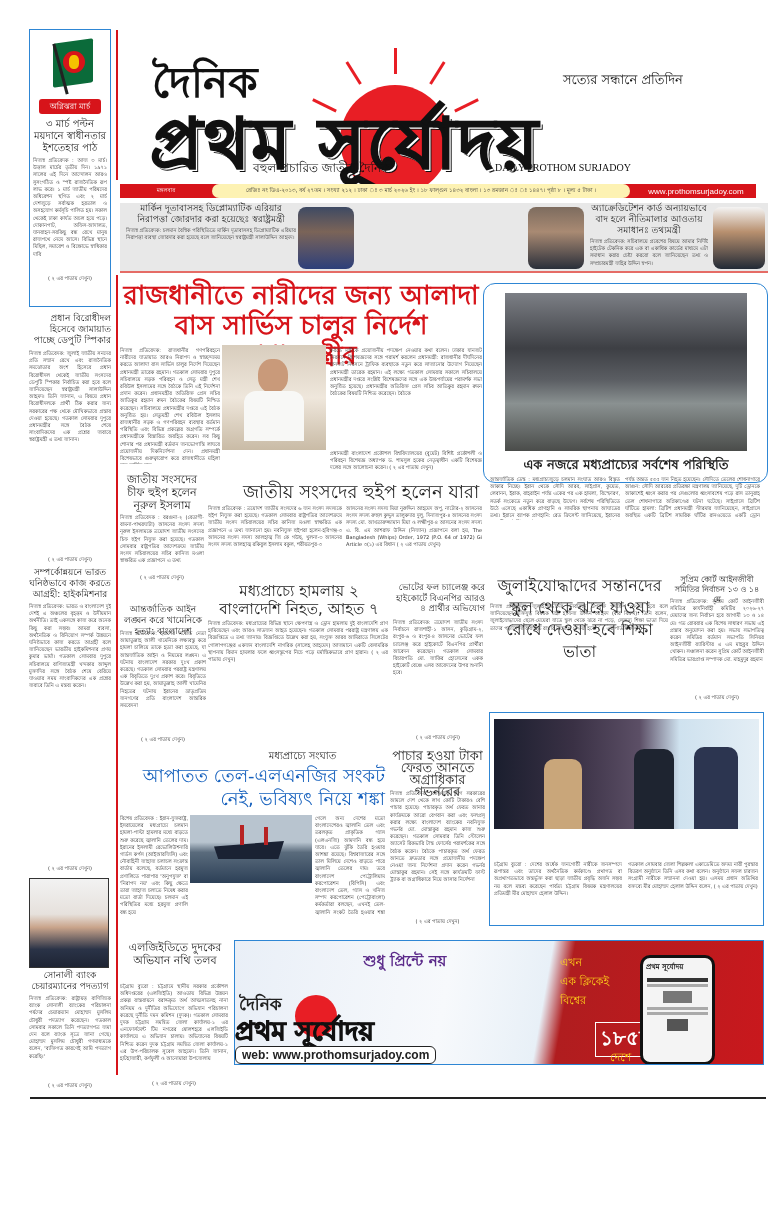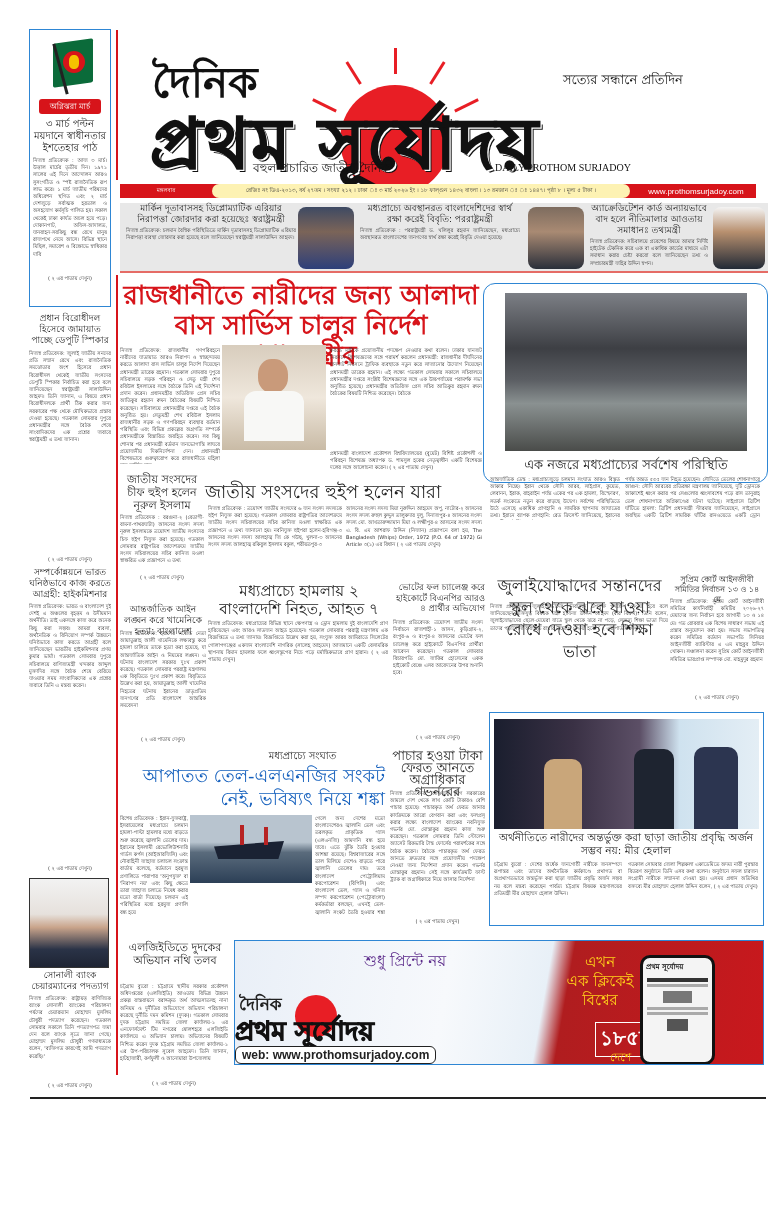--- a/index.html
+++ b/index.html
@@ -32,47 +32,47 @@
 #topstrip{left:120px;top:203px;width:648px;height:70px;background:#e8e8e8;border-bottom:2px solid #e56c66}
 .top-item{position:absolute;top:0;height:68px}
 .top-h{font-size:9px;line-height:11px;text-align:center;color:#222}
 .photo{background:linear-gradient(160deg,#9aa 0%,#556 50%,#334 100%);border-radius:8px;position:absolute}
 
 #red-vline{left:116px;top:275px;width:2px;height:800px;background:#d7141a}
 #lead-head{left:120px;top:280px;width:362px;font-size:26px;line-height:30px;text-align:center;font-weight:bold}
 #lead-photo{left:222px;top:345px;width:104px;height:105px;background:linear-gradient(180deg,#d8cdbd 0%,#efe7dc 50%,#c9bba6 100%)}
 #me-box{left:483px;top:283px;width:285px;height:200px;border:1.5px solid #2e86d4;border-radius:12px;padding:5px}
 #me-photo{width:242px;height:158px;margin:4px auto 0;background:linear-gradient(180deg,#7c7f85 0%,#3d3f44 35%,#5b5e63 55%,#8a9191 70%,#4a4c4a 100%)}
-#me-head{left:487px;top:455px;width:278px;font-size:13px;text-align:center;font-weight:normal}
+#me-head{left:487px;top:455px;width:278px;font-size:13px;text-align:center;font-weight:bold}
 #ad{left:234px;top:940px;width:530px;height:125px;border:1.5px solid #2e86d4;overflow:hidden;background:linear-gradient(100deg,#e9eff7 0%,#f7f9fc 40%,#e8f0f7 58%,#b01d1f 62%,#c9181d 100%)}
-#ad-h1{position:absolute;left:70px;top:8px;font-size:15px;color:#5b2a8a;font-weight:normal;text-align:center;width:200px}
+#ad-h1{position:absolute;left:70px;top:8px;font-size:15px;color:#5b2a8a;font-weight:bold;text-align:center;width:200px}
 #ad-h2{position:absolute;left:50px;top:26px;font-size:15px;color:#5b2a8a;font-weight:bold;text-align:center;width:240px}
 #ad-web{position:absolute;left:0;top:105px;border:1.5px solid #222;border-radius:6px;padding:1px 6px;font-size:12px;font-weight:bold;font-family:"Liberation Sans",sans-serif;background:#fff}
-#ad-right1{position:absolute;left:325px;top:12px;font-size:15px;color:#ffd21a;text-align:center;width:80px;line-height:19px}
+#ad-right1{position:absolute;left:325px;top:12px;font-size:11px;color:#ffd21a;text-align:left;width:80px;line-height:19px}
 #ad-num{position:absolute;left:360px;top:81px;font-size:20px;color:#fff;border:1.5px solid #fff;padding:0 4px;font-weight:bold}
 #ad-deshe{position:absolute;left:375px;top:108px;font-size:11px;color:#ffd21a}
 #ad-phone{position:absolute;left:405px;top:14px;width:75px;height:110px;background:#f4f4f4;border:3px solid #111;border-radius:10px}
 </style>
 </head>
 <body>
 
 <div class="abs" id="side-box">
   <div id="side-flag">
     <div style="position:absolute;left:8px;top:4px;width:40px;height:44px;background:#0b6b3a;border-radius:2px;transform:skewY(-8deg)"></div>
     <div style="position:absolute;left:18px;top:14px;width:22px;height:22px;background:#d7141a;border-radius:50%"></div>
     <div style="position:absolute;left:24px;top:18px;width:10px;height:14px;background:#f5c400;border-radius:40%"></div>
     <div style="position:absolute;left:14px;top:6px;width:3px;height:52px;background:#222;transform:rotate(-15deg)"></div>
   </div>
   <span id="side-badge">অগ্নিঝরা মার্চ</span>
   <div id="side-title">৩ মার্চ পল্টন ময়দানে স্বাধীনতার ইশতেহার পাঠ</div>
   <div class="txt" style="height:118px">নিজস্ব প্রতিবেদক : আজ ৩ মার্চ। উত্তাল মার্চের তৃতীয় দিন। ১৯৭১ সালের এই দিনে আন্দোলন আরও সুসংগঠিত ও স্পষ্ট রাজনৈতিক রূপ লাভ করে। ১ মার্চ জাতীয় পরিষদের অধিবেশন স্থগিত এবং ২ মার্চ দেশজুড়ে সর্বাত্মক হরতাল ও অসহযোগ কর্মসূচি পালিত হয়। সকাল থেকেই ঢাকা কার্যত অচল হয়ে পড়ে। দোকানপাট, অফিস-আদালত, যানবাহন-সবকিছু বন্ধ রেখে মানুষ রাজপথে নেমে আসে। বিভিন্ন স্থানে মিছিল, সমাবেশ ও বিক্ষোভে স্বাধিকার দাবি</div>
   <div class="more">( ২ এর পাতায় দেখুন)</div>
 </div>
 
-<div class="abs" style="left:29px;top:313px;width:82px;font-size:9px;line-height:11px;text-align:center">প্রধান বিরোধীদল হিসেবে জামায়াত পাচ্ছে ডেপুটি স্পিকার</div>
+<div class="abs" style="left:29px;top:313px;width:82px;font-size:9px;line-height:11px;text-align:right">প্রধান বিরোধীদল হিসেবে জামায়াত পাচ্ছে ডেপুটি স্পিকার</div>
 <div class="abs txt" style="left:29px;top:350px;width:82px;height:205px">নিজস্ব প্রতিবেদক: জুলাই জাতীয় সনদের প্রতি সম্মান রেখে এবং রাজনৈতিক সমঝোতার অংশ হিসেবে প্রধান বিরোধীদল থেকেই জাতীয় সংসদের ডেপুটি স্পিকার নির্বাচিত করা হবে বলে জানিয়েছেন স্বরাষ্ট্রমন্ত্রী সালাউদ্দিন আহমদ। তিনি জানান, এ বিষয়ে প্রধান বিরোধীদলকে প্রার্থী ঠিক করার জন্য সরকারের পক্ষ থেকে মৌখিকভাবে প্রস্তাব দেওয়া হয়েছে। গতকাল সোমবার দুপুরে প্রধানমন্ত্রীর সঙ্গে বৈঠক শেষে সাংবাদিকদের এক প্রশ্নের জবাবে স্বরাষ্ট্রমন্ত্রী এ তথ্য জানান।</div>
 <div class="abs more" style="left:29px;top:556px;width:82px">( ২ এর পাতায় দেখুন)</div>
 
 <div class="abs" style="left:29px;top:567px;width:82px;font-size:9px;line-height:11px;text-align:center">সম্পর্কোন্নয়নে ভারত ঘনিষ্ঠভাবে কাজ করতে আগ্রহী: হাইকমিশনার</div>
 <div class="abs txt" style="left:29px;top:603px;width:82px;height:260px">নিজস্ব প্রতিবেদক: ভারত ও বাংলাদেশ দুই দেশই এ অঞ্চলের বৃহত্তম ও উদীয়মান অর্থনীতি। তাই একসঙ্গে কাজ করে অনেক কিছু করা সম্ভব। আমরা ব্যবসা, অর্থনৈতিক ও বিনিয়োগ সম্পর্ক উন্নয়নে ঘনিষ্ঠভাবে কাজ করতে আগ্রহী বলে জানিয়েছেন ভারতীয় হাইকমিশনার প্রণয় কুমার ভার্মা। গতকাল সোমবার দুপুরে সচিবালয়ে বাণিজ্যমন্ত্রী খন্দকার আব্দুল মুক্তাদির সঙ্গে বৈঠক শেষে বেরিয়ে যাওয়ার সময় সাংবাদিকদের এক প্রশ্নের জবাবে তিনি এ মন্তব্য করেন।</div>
 <div class="abs more" style="left:29px;top:865px;width:82px">( ২ এর পাতায় দেখুন)</div>
 
 <div class="abs" style="left:29px;top:878px;width:80px;height:90px;border:1px solid #333;background:linear-gradient(180deg,#f2f2f2 0%,#e6e1dc 40%,#c9a48b 55%,#2a3347 80%,#1e2433 100%)"></div>
 <div class="abs" style="left:26px;top:970px;width:88px;font-size:9px;line-height:11px;text-align:center">সোনালী ব্যাংক চেয়ারম্যানের পদত্যাগ</div>
 <div class="abs txt" style="left:29px;top:995px;width:82px;height:86px">নিজস্ব প্রতিবেদক: রাষ্ট্রায়ত্ত বাণিজ্যিক ব্যাংক সোনালী ব্যাংকের পরিচালনা পর্ষদের চেয়ারম্যান মোহাম্মদ মুসলিম চৌধুরী পদত্যাগ করেছেন। গতকাল সোমবার সকালে তিনি পদত্যাগপত্র জমা দেন বলে ব্যাংক সূত্রে জানা গেছে। মোহাম্মদ মুসলিম চৌধুরী গণমাধ্যমকে বলেন, 'ব্যক্তিগত কারণেই আমি পদত্যাগ করেছি।'</div>
@@ -98,24 +98,20 @@
   <div id="info-mid">রেজিঃ নং ডিএ-২০১৩, বর্ষ ২৭তম । সংখ্যা ২১২ । ঢাকা ঃ ৩ মার্চ ২০২৬ ইং । ১৮ ফাল্গুন ১৪৩২ বাংলা । ১৩ রমজান ঃ ঃ ১৪৪৭। পৃষ্ঠা ৮ । মূল্য ৫ টাকা ।</div>
   <div id="info-url">www.prothomsurjadoy.com</div>
 </div>
 
 <div class="abs" id="topstrip">
   <div class="top-item" style="left:6px;width:170px">
     <div class="top-h">মার্কিন দূতাবাসসহ ডিপ্লোম্যাটিক এরিয়ার নিরাপত্তা জোরদার করা হয়েছেঃ স্বরাষ্ট্রমন্ত্রী</div>
     <div class="txt" style="height:33px;margin-top:2px">নিজস্ব প্রতিবেদক: চলমান বৈশ্বিক পরিস্থিতিতে মার্কিন দূতাবাসসহ ডিপ্লোম্যাটিক এরিয়ার নিরাপত্তা ব্যবস্থা জোরদার করা হয়েছে বলে জানিয়েছেন স্বরাষ্ট্রমন্ত্রী সালাউদ্দিন আহমদ।</div>
   </div>
   <div class="photo" style="left:178px;top:4px;width:56px;height:62px;background:linear-gradient(180deg,#3e4a63 0%,#7b6458 40%,#2d3f7a 100%)"></div>
-  <div class="top-item" style="left:240px;width:160px">
-    <div class="top-h">মধ্যপ্রাচ্যে অবস্থানরত বাংলাদেশিদের স্বার্থ রক্ষা করেই বিবৃতি: পররাষ্ট্রমন্ত্রী</div>
-    <div class="txt" style="height:33px;margin-top:2px">নিজস্ব প্রতিবেদক : পররাষ্ট্রমন্ত্রী ড. খলিলুর রহমান জানিয়েছেন, মধ্যপ্রাচ্যে অবস্থানরত বাংলাদেশের জনগণের স্বার্থ রক্ষা করেই বিবৃতি দেওয়া হয়েছে।</div>
-  </div>
   <div class="photo" style="left:408px;top:4px;width:56px;height:62px;background:linear-gradient(180deg,#7d6c5f 0%,#a98a73 40%,#2a2f3a 100%)"></div>
   <div class="top-item" style="left:470px;width:118px">
     <div class="top-h">অ্যাক্রেডিটেশন কার্ড অন্যায়ভাবে বাদ হলে নীতিমালার আওতায় সমাধানঃ তথ্যমন্ত্রী</div>
     <div class="txt" style="height:33px;margin-top:2px">নিজস্ব প্রতিবেদক: সচিবালয়ে প্রবেশের বিষয়ে আমার নির্দিষ্ট হাইটেক টেকনিক করে এক বা একাধিক কার্ডের মাধ্যমে এটা সমাধান করার চেষ্টা করবো বলে জানিয়েছেন তথ্য ও সম্প্রচারমন্ত্রী জহির উদ্দিন স্বপন।</div>
   </div>
   <div class="photo" style="left:593px;top:4px;width:52px;height:62px;background:linear-gradient(180deg,#f4f4f4 0%,#b8906f 40%,#222a36 100%)"></div>
 </div>
 
 <div class="abs" id="red-vline"></div>
 
@@ -132,21 +128,21 @@
   <div id="me-photo"></div>
 </div>
 <div class="abs" id="me-head">এক নজরে মধ্যপ্রাচ্যের সর্বশেষ পরিস্থিতি</div>
 <div class="abs txt" style="left:490px;top:476px;width:130px;height:44px">আন্তর্জাতিক ডেস্ক : মধ্যপ্রাচ্যজুড়ে চলমান সংঘাত আরও বিস্তৃত আকার নিচ্ছে। ইরান থেকে সৌদি আরব, সাইপ্রাস, কুয়েত, লেবানন, ইরাক, বাহরাইন পর্যন্ত একের পর এক হামলা, বিস্ফোরণ, সতর্ক সংকেতে নতুন করে বাড়ছে উদ্বেগ। সর্বশেষ পরিস্থিতিতে উঠে এসেছে একাধিক প্রাণহানি ও সামরিক স্থাপনায় আঘাতের তথ্য। ইরানে ব্যাপক প্রাণহানি: রেড ক্রিসেন্ট জানিয়েছে, ইরানের ১৩১টি কাউন্টিতে (উপজেলা/জেলা সদৃশ এলাকা) যুক্তরাষ্ট্র ও ইসরায়েলের যৌথ হামলায় এ</div>
 <div class="abs txt" style="left:625px;top:476px;width:135px;height:44px">পর্যন্ত অন্তত ৫৫৫ জন নিহত হয়েছেন। সৌদিতে তেলের শোধনাগারে আগুন: সৌদি আরবের প্রতিরক্ষা মন্ত্রণালয় জানিয়েছে, দুটি ড্রোনকে আকাশেই ধ্বংস করার পর সেগুলোর ধ্বংসাবশেষ পড়ে রাস তানুরাহ তেল শোধনাগারে অগ্নিকাণ্ডের ঘটনা ঘটেছে। সাইপ্রাসে ব্রিটিশ ঘাঁটিতে হামলা: ব্রিটিশ প্রধানমন্ত্রী স্টারমার জানিয়েছেন, সাইপ্রাসে অবস্থিত একটি ব্রিটিশ সামরিক ঘাঁটির রানওয়েতে একটি ড্রোন আঘাত হেনেছে। ( ২ এর পাতায় দেখুন)</div>
 
 <div class="abs" style="left:120px;top:473px;width:84px;font-size:11px;line-height:13px;text-align:center">জাতীয় সংসদের চীফ হুইপ হলেন নূরুল ইসলাম</div>
 <div class="abs txt" style="left:120px;top:514px;width:84px;height:60px">নিজস্ব প্রতিবেদক : বরগুনা-২ (বেতাগী-বামনা-পাথরঘাটা) আসনের সংসদ সদস্য নূরুল ইসলামকে ত্রয়োদশ জাতীয় সংসদের চিফ হুইপ নিযুক্ত করা হয়েছে। গতকাল সোমবার রাষ্ট্রপতির আদেশক্রমে জাতীয় সংসদ সচিবালয়ের সচিব কানিজ মওলা স্বাক্ষরিত এক প্রজ্ঞাপনে এ তথ্য</div>
 <div class="abs more" style="left:120px;top:574px;width:84px">( ২ এর পাতায় দেখুন)</div>
 
-<div class="abs" style="left:205px;top:478px;width:280px;font-size:18px;text-align:left">জাতীয় সংসদের হুইপ হলেন যারা</div>
+<div class="abs" style="left:221px;top:478px;width:280px;font-size:18px;text-align:center">জাতীয় সংসদের হুইপ হলেন যারা</div>
 <div class="abs txt" style="left:208px;top:505px;width:134px;height:50px">নিজস্ব প্রতিবেদক : ত্রয়োদশ জাতীয় সংসদের ৬ জন সংসদ সদস্যকে হুইপ নিযুক্ত করা হয়েছে। গতকাল সোমবার রাষ্ট্রপতির আদেশক্রমে জাতীয় সংসদ সচিবালয়ের সচিব কানিজ মওলা স্বাক্ষরিত এক প্রজ্ঞাপনে এ তথ্য জানানো হয়। নবনিযুক্ত হুইপরা হলেন-হবিগঞ্জ-৩ আসনের সংসদ সদস্য আলহাজ্ব জি কে গউছ, খুলনা-৩ আসনের সংসদ সদস্য আলহাজ্ব রকিবুল ইসলাম বকুল, শরীয়তপুর-৩</div>
 <div class="abs txt" style="left:346px;top:505px;width:136px;height:50px">আসনের সংসদ সদস্য মিয়া নুরুদ্দিন আহমেদ অপু, নাটোর-২ আসনের সংসদ সদস্য রুহুল কুদ্দুস তালুকদার দুলু, দিনাজপুর-৪ আসনের সংসদ সদস্য মো. আখতারুজ্জামান মিয়া ও লক্ষ্মীপুর-৪ আসনের সংসদ সদস্য এ. বি. এম আশরাফ উদ্দিন (নিজান) প্রজ্ঞাপনে বলা হয়, The Bangladesh (Whips) Order, 1972 (P.O. 64 of 1972) Gi Article ৩(১) এর বিধান ( ২ এর পাতায় দেখুন)</div>
 
 <div class="abs" style="left:120px;top:604px;width:86px;font-size:9px;line-height:11px;text-align:center">আন্তর্জাতিক আইন লঙ্ঘন করে খামেনিকে হত্যা: বাংলাদেশ</div>
 <div class="abs txt" style="left:120px;top:630px;width:86px;height:105px">নিজস্ব প্রতিবেদক: ইরানের সর্বোচ্চ নেতা আয়াতুল্লাহ আলী খামেনিকে লক্ষ্যবস্তু করে হামলা চালিয়ে তাকে হত্যা করা হয়েছে, যা আন্তর্জাতিক আইন ও নিয়মের লঙ্ঘন। এ ঘটনায় বাংলাদেশ সরকার দুঃখ প্রকাশ করেছে। গতকাল সোমবার পররাষ্ট্র মন্ত্রণালয় এক বিবৃতিতে দুঃখ প্রকাশ করে। বিবৃতিতে উল্লেখ করা হয়, আয়াতুল্লাহ আলী খামেনির নিহতের ঘটনায় ইরানের ভ্রাতৃপ্রতিম জনগণের প্রতি বাংলাদেশ আন্তরিক সমবেদনা</div>
 <div class="abs more" style="left:120px;top:736px;width:86px">( ২ এর পাতায় দেখুন)</div>
 
 <div class="abs" style="left:208px;top:582px;width:182px;font-size:15px;line-height:18px;text-align:center">মধ্যপ্রাচ্যে হামলায় ২ বাংলাদেশি নিহত, আহত ৭</div>
 <div class="abs txt" style="left:208px;top:620px;width:180px;height:113px">নিজস্ব প্রতিবেদক: মধ্যপ্রাচ্যের বিভিন্ন স্থানে ক্ষেপণাস্ত্র ও ড্রোন হামলায় দুই বাংলাদেশি প্রাণ হারিয়েছেন এবং আরও সাতজন আহত হয়েছেন। গতকাল সোমবার পররাষ্ট্র মন্ত্রণালয় এক বিজ্ঞপ্তিতে এ তথ্য জানায়। বিজ্ঞপ্তিতে উল্লেখ করা হয়, সংযুক্ত আরব আমিরাতে সিলেটের গোলাপগঞ্জের একজন বাংলাদেশি নাগরিক (সালেহ আহমেদ) আজমানে একটি বেসামরিক স্থাপনায় বিমান হামলার ফলে ধ্বংসস্তূপের নিচে পড়ে মর্মান্তিকভাবে প্রাণ হারান। ( ২ এর পাতায় দেখুন)</div>
 
@@ -174,21 +170,20 @@
 <div class="abs" style="left:390px;top:750px;width:95px;font-size:13px;line-height:12px;text-align:center">পাচার হওয়া টাকা ফেরত আনতে অগ্রাধিকার গভর্নরের</div>
 <div class="abs txt" style="left:390px;top:790px;width:95px;height:128px">নিজস্ব প্রতিবেদক: আওয়ামী লীগ সরকারের আমলে দেশ থেকে লাখ কোটি টাকারও বেশি পাচার হয়েছে। পাচারকৃত অর্থ ফেরত আনার কার্যক্রমকে আরো বেগবান করা এবং ফলপ্রসূ করার লক্ষ্যে বাংলাদেশ ব্যাংকের নবনিযুক্ত গভর্নর মো. মোস্তাকুর রহমান কাজ শুরু করেছেন। গতকাল সোমবার তিনি স্টোলেন অ্যাসেট রিকভারি টাস্ক ফোর্সের পরামর্শকের সঙ্গে বৈঠক করেন। বৈঠকে পাচারকৃত অর্থ ফেরত আনতে দ্রুততার সঙ্গে প্রয়োজনীয় পদক্ষেপ নেওয়া জন্য নির্দেশনা প্রদান করেন গভর্নর মোস্তাকুর রহমান। সেই সঙ্গে কার্যক্রমটি ফাস্ট ট্র্যাক বা অগ্রাধিকারে নিয়ে আসার নির্দেশনা</div>
 <div class="abs more" style="left:390px;top:918px;width:95px">( ২ এর পাতায় দেখুন)</div>
 
 <div class="abs" style="left:489px;top:712px;width:275px;height:214px;border:1.5px solid #2e86d4">
   <div style="position:absolute;left:4px;top:6px;width:265px;height:110px;background:linear-gradient(90deg,#1a1e2e 0%,#3a3145 30%,#5c4f66 55%,#cfe2ef 70%,#e4eef5 100%)">
     <div style="position:absolute;left:50px;top:40px;width:38px;height:70px;background:#c9a67a;border-radius:10px 10px 0 0"></div>
     <div style="position:absolute;left:140px;top:30px;width:40px;height:80px;background:#1e2430;border-radius:10px 10px 0 0"></div>
     <div style="position:absolute;left:200px;top:28px;width:44px;height:82px;background:#2c3550;border-radius:10px 10px 0 0"></div>
   </div>
-  <div style="position:absolute;left:2px;top:118px;width:268px;font-size:10.5px;line-height:13px;text-align:center">অর্থনীতিতে নারীদের অন্তর্ভুক্ত করা ছাড়া জাতীয় প্রবৃদ্ধি অর্জন সম্ভব নয়: মীর হেলাল</div>
   <div class="txt" style="position:absolute;left:4px;top:148px;width:128px;height:60px">চট্টগ্রাম ব্যুরো : দেশের অর্ধেক জনগোষ্ঠী নারীকে জনসম্পদে রূপান্তর এবং তাদের অর্থনৈতিক কর্মকাণ্ডে প্রথাগত বা অপ্রথাগতভাবে অন্তর্ভুক্ত করা ছাড়া জাতীয় প্রবৃদ্ধি অর্জন সম্ভব নয় বলে মন্তব্য করেছেন পার্বত্য চট্টগ্রাম বিষয়ক মন্ত্রণালয়ের প্রতিমন্ত্রী মীর মোহাম্মদ হেলাল উদ্দিন।</div>
   <div class="txt" style="position:absolute;left:138px;top:148px;width:130px;height:60px">গতকাল সোমবার জেলা শিল্পকলা একাডেমিতে অদম্য নারী পুরস্কার বিতরণ অনুষ্ঠানে তিনি এসব কথা বলেন। অনুষ্ঠানে সফল চারজন সংগ্রামী নারীকে সম্মাননা দেওয়া হয়। এসময় প্রধান অতিথির বক্তব্যে মীর মোহাম্মদ হেলাল উদ্দিন বলেন, ( ২ এর পাতায় দেখুন)</div>
 </div>
 
 <div class="abs" style="left:120px;top:941px;width:110px;font-size:11px;line-height:13px;text-align:center">এলজিইডিতে দুদকের অভিযান নথি তলব</div>
 <div class="abs txt" style="left:120px;top:983px;width:108px;height:97px">চট্টগ্রাম ব্যুরো : চট্টগ্রামে স্থানীয় সরকার প্রকৌশল অধিদপ্তরের (এলজিইডি) আওতায় বিভিন্ন উন্নয়ন প্রকল্প বাস্তবায়নে বরাদ্দকৃত অর্থ আত্মসাতসহ নানা অনিয়ম ও দুর্নীতির অভিযোগে অভিযান পরিচালনা করেছে দুর্নীতি দমন কমিশন (দুদক)। গতকাল সোমবার দুদক চট্টগ্রাম সমন্বিত জেলা কার্যালয়-১ এর এনফোর্সমেন্ট টিম নগরের ষোলশহরে এলজিইডি কার্যালয়ে এ অভিযান চালায়। অভিযানের বিষয়টি নিশ্চিত করেন দুদক চট্টগ্রাম সমন্বিত জেলা কার্যালয়-১ এর উপ-পরিচালক সুবেল আহমেদ। তিনি জানান, হাটহাজারী, কর্ণফুলী ও আনোয়ারা উপজেলায়</div>
 <div class="abs more" style="left:120px;top:1080px;width:108px">( ২ এর পাতায় দেখুন)</div>
 
 <div class="abs" id="ad">
   <div id="ad-h1">শুধু প্রিন্টে নয়</div>

